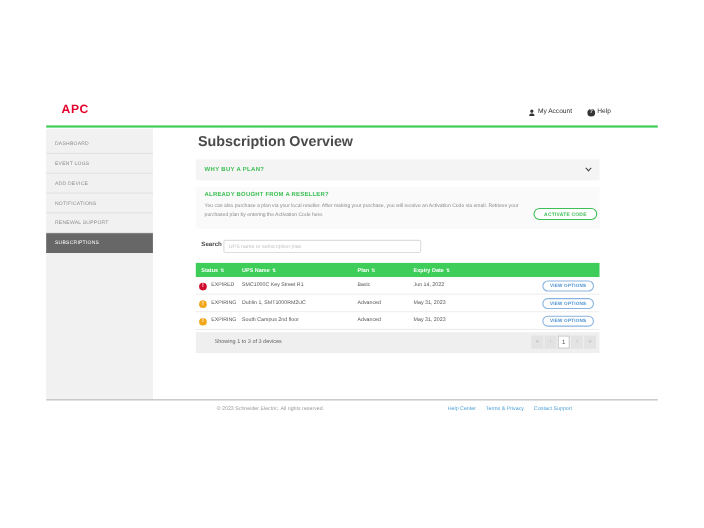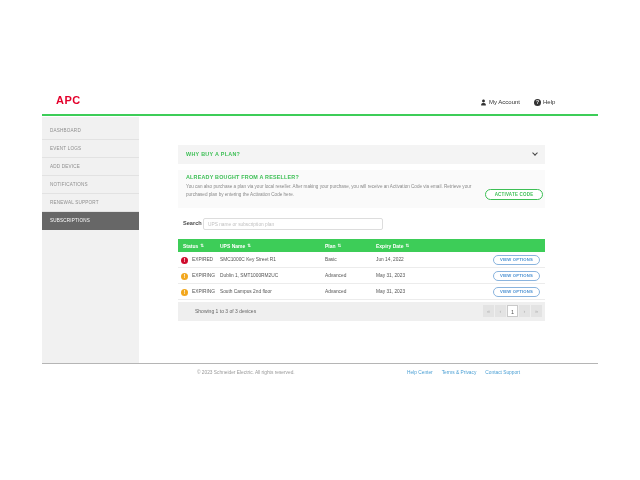--- a/index.html
+++ b/index.html
@@ -100,20 +100,21 @@
 
   <nav class="sidebar">
     <div class="side-item">DASHBOARD</div>
     <div class="side-item">EVENT LOGS</div>
     <div class="side-item">ADD DEVICE</div>
     <div class="side-item">NOTIFICATIONS</div>
     <div class="side-item">RENEWAL SUPPORT</div>
     <div class="side-item active">SUBSCRIPTIONS</div>
   </nav>
 
+  <h1 class="title">Subscription Overview</h1>
 
   <div class="accordion">
     <span class="lbl">WHY BUY A PLAN?</span>
     <span class="chev"></span>
   </div>
 
   <div class="reseller">
     <div class="head">ALREADY BOUGHT FROM A RESELLER?</div>
     <div class="body">You can also purchase a plan via your local reseller. After making your purchase, you will receive an Activation Code via email. Retrieve your purchased plan by entering the Activation Code here.</div>
     <div class="btn-activate">ACTIVATE CODE</div>

